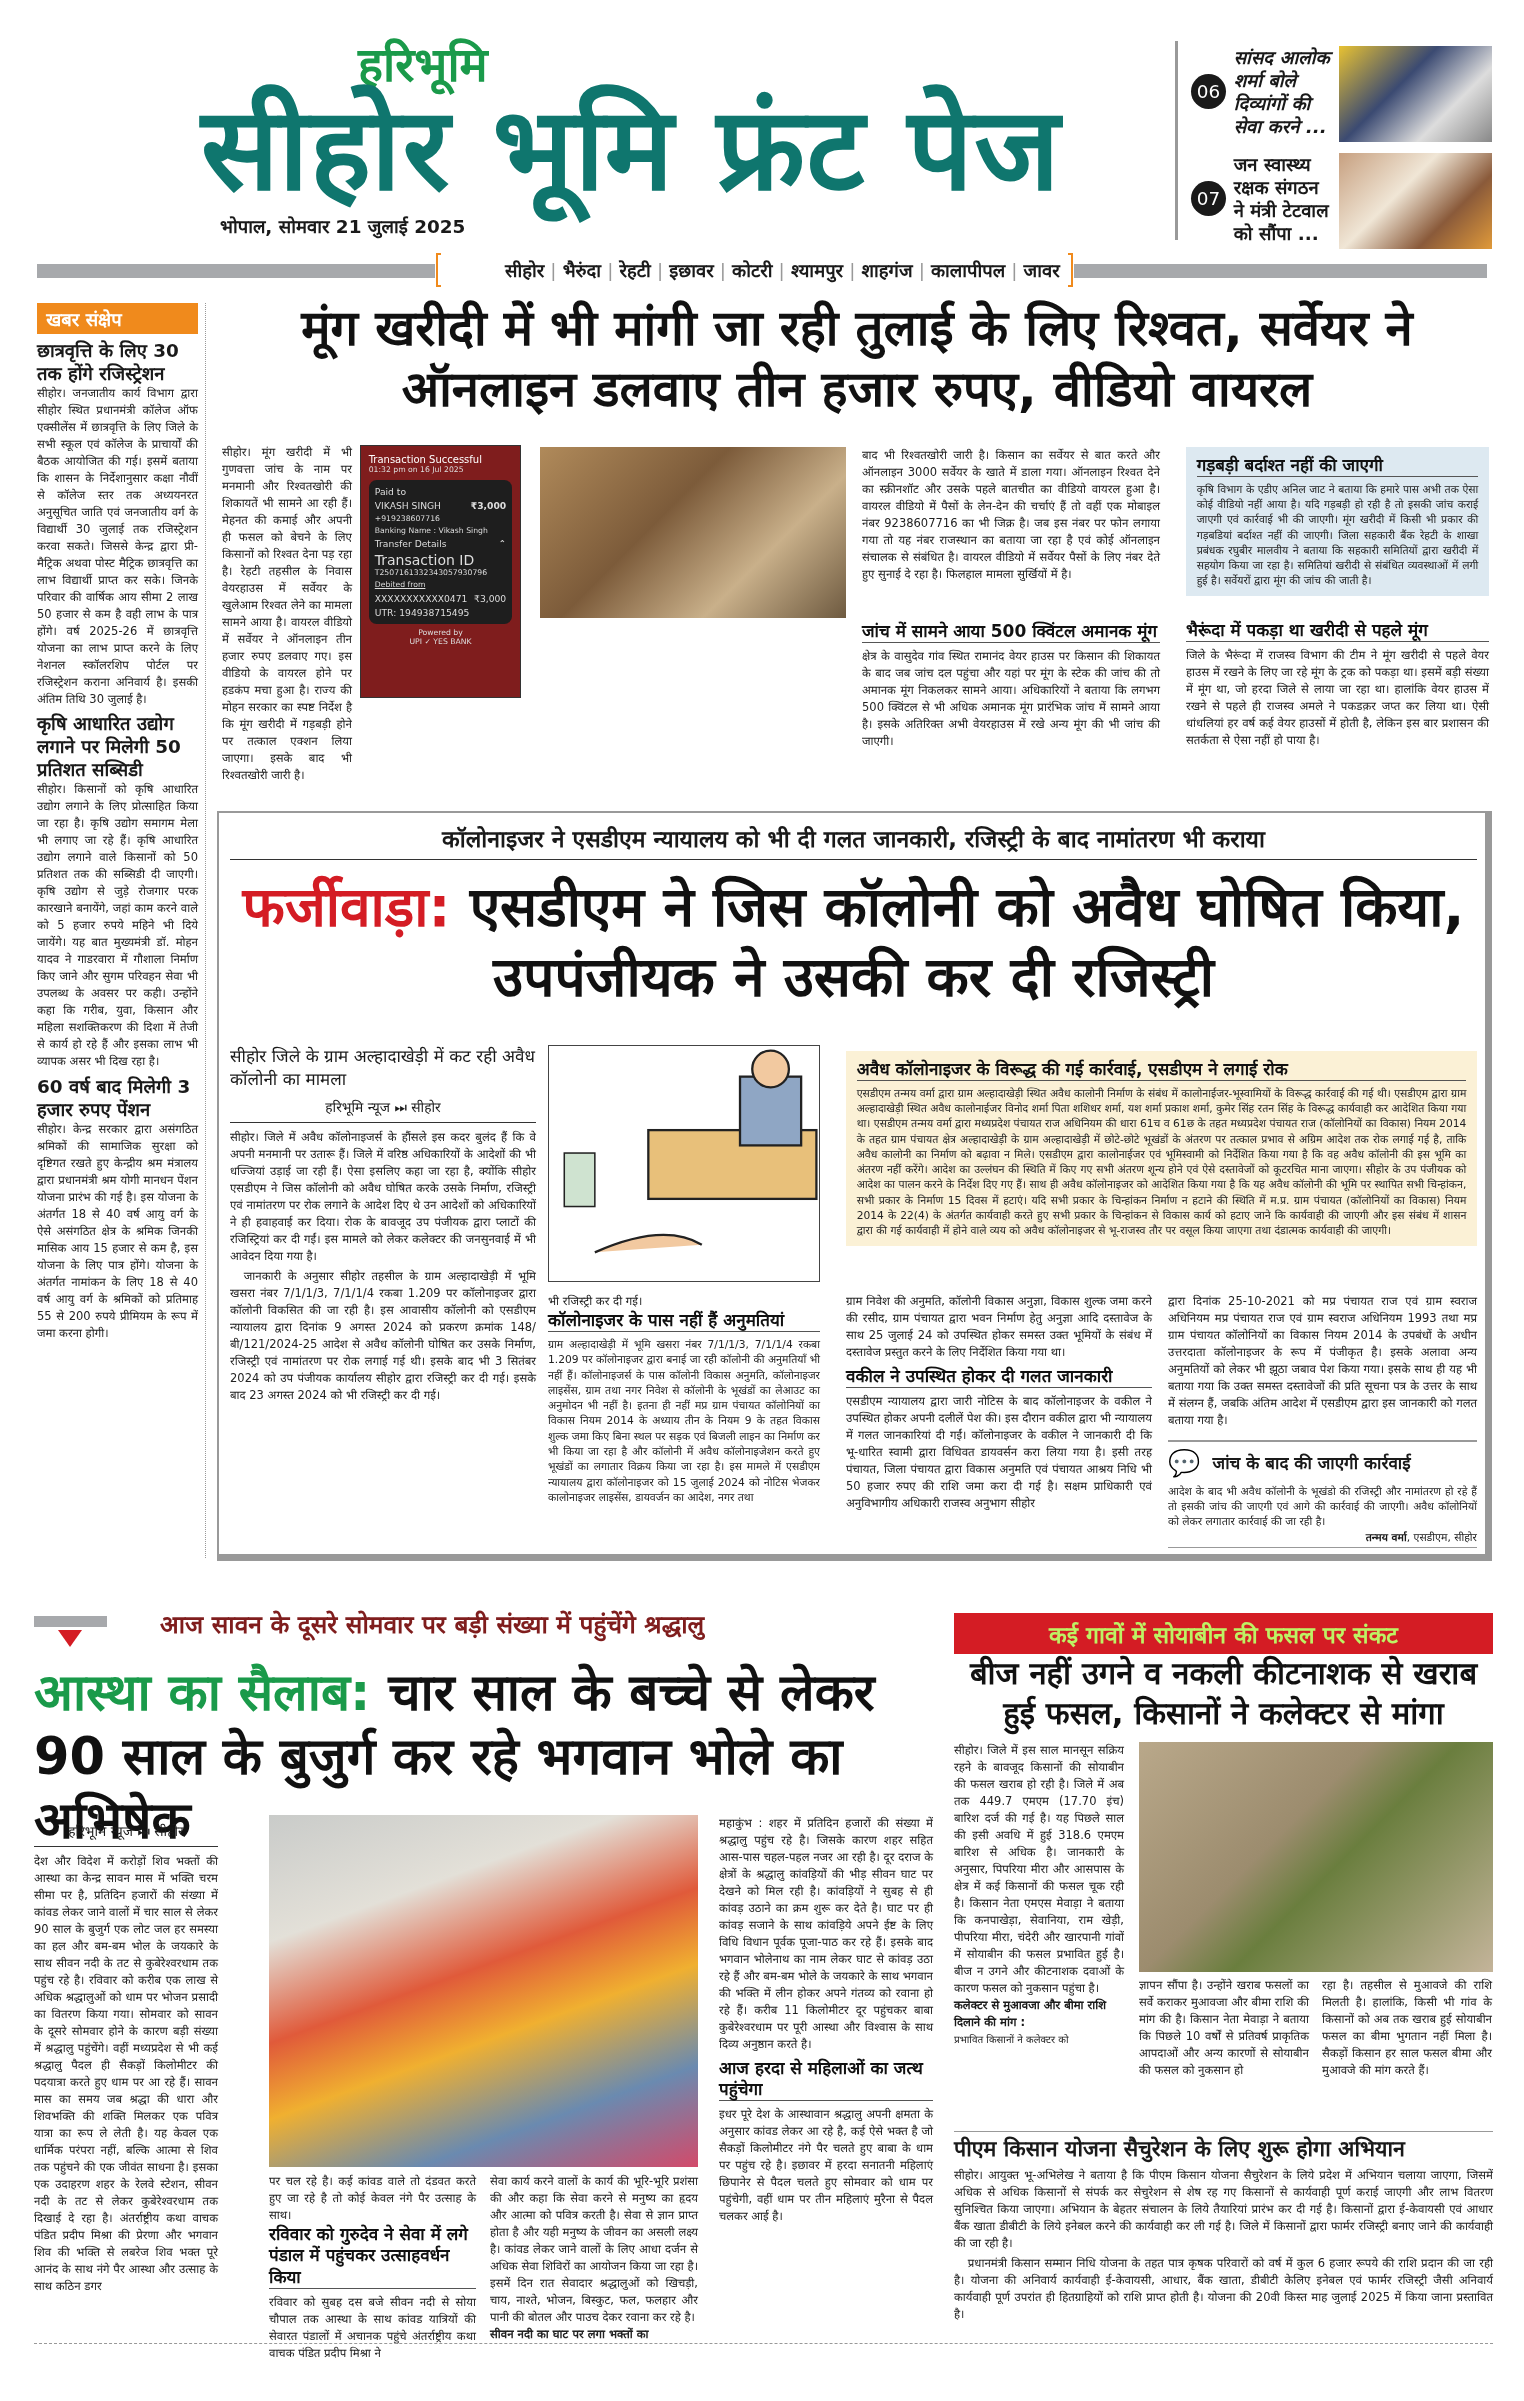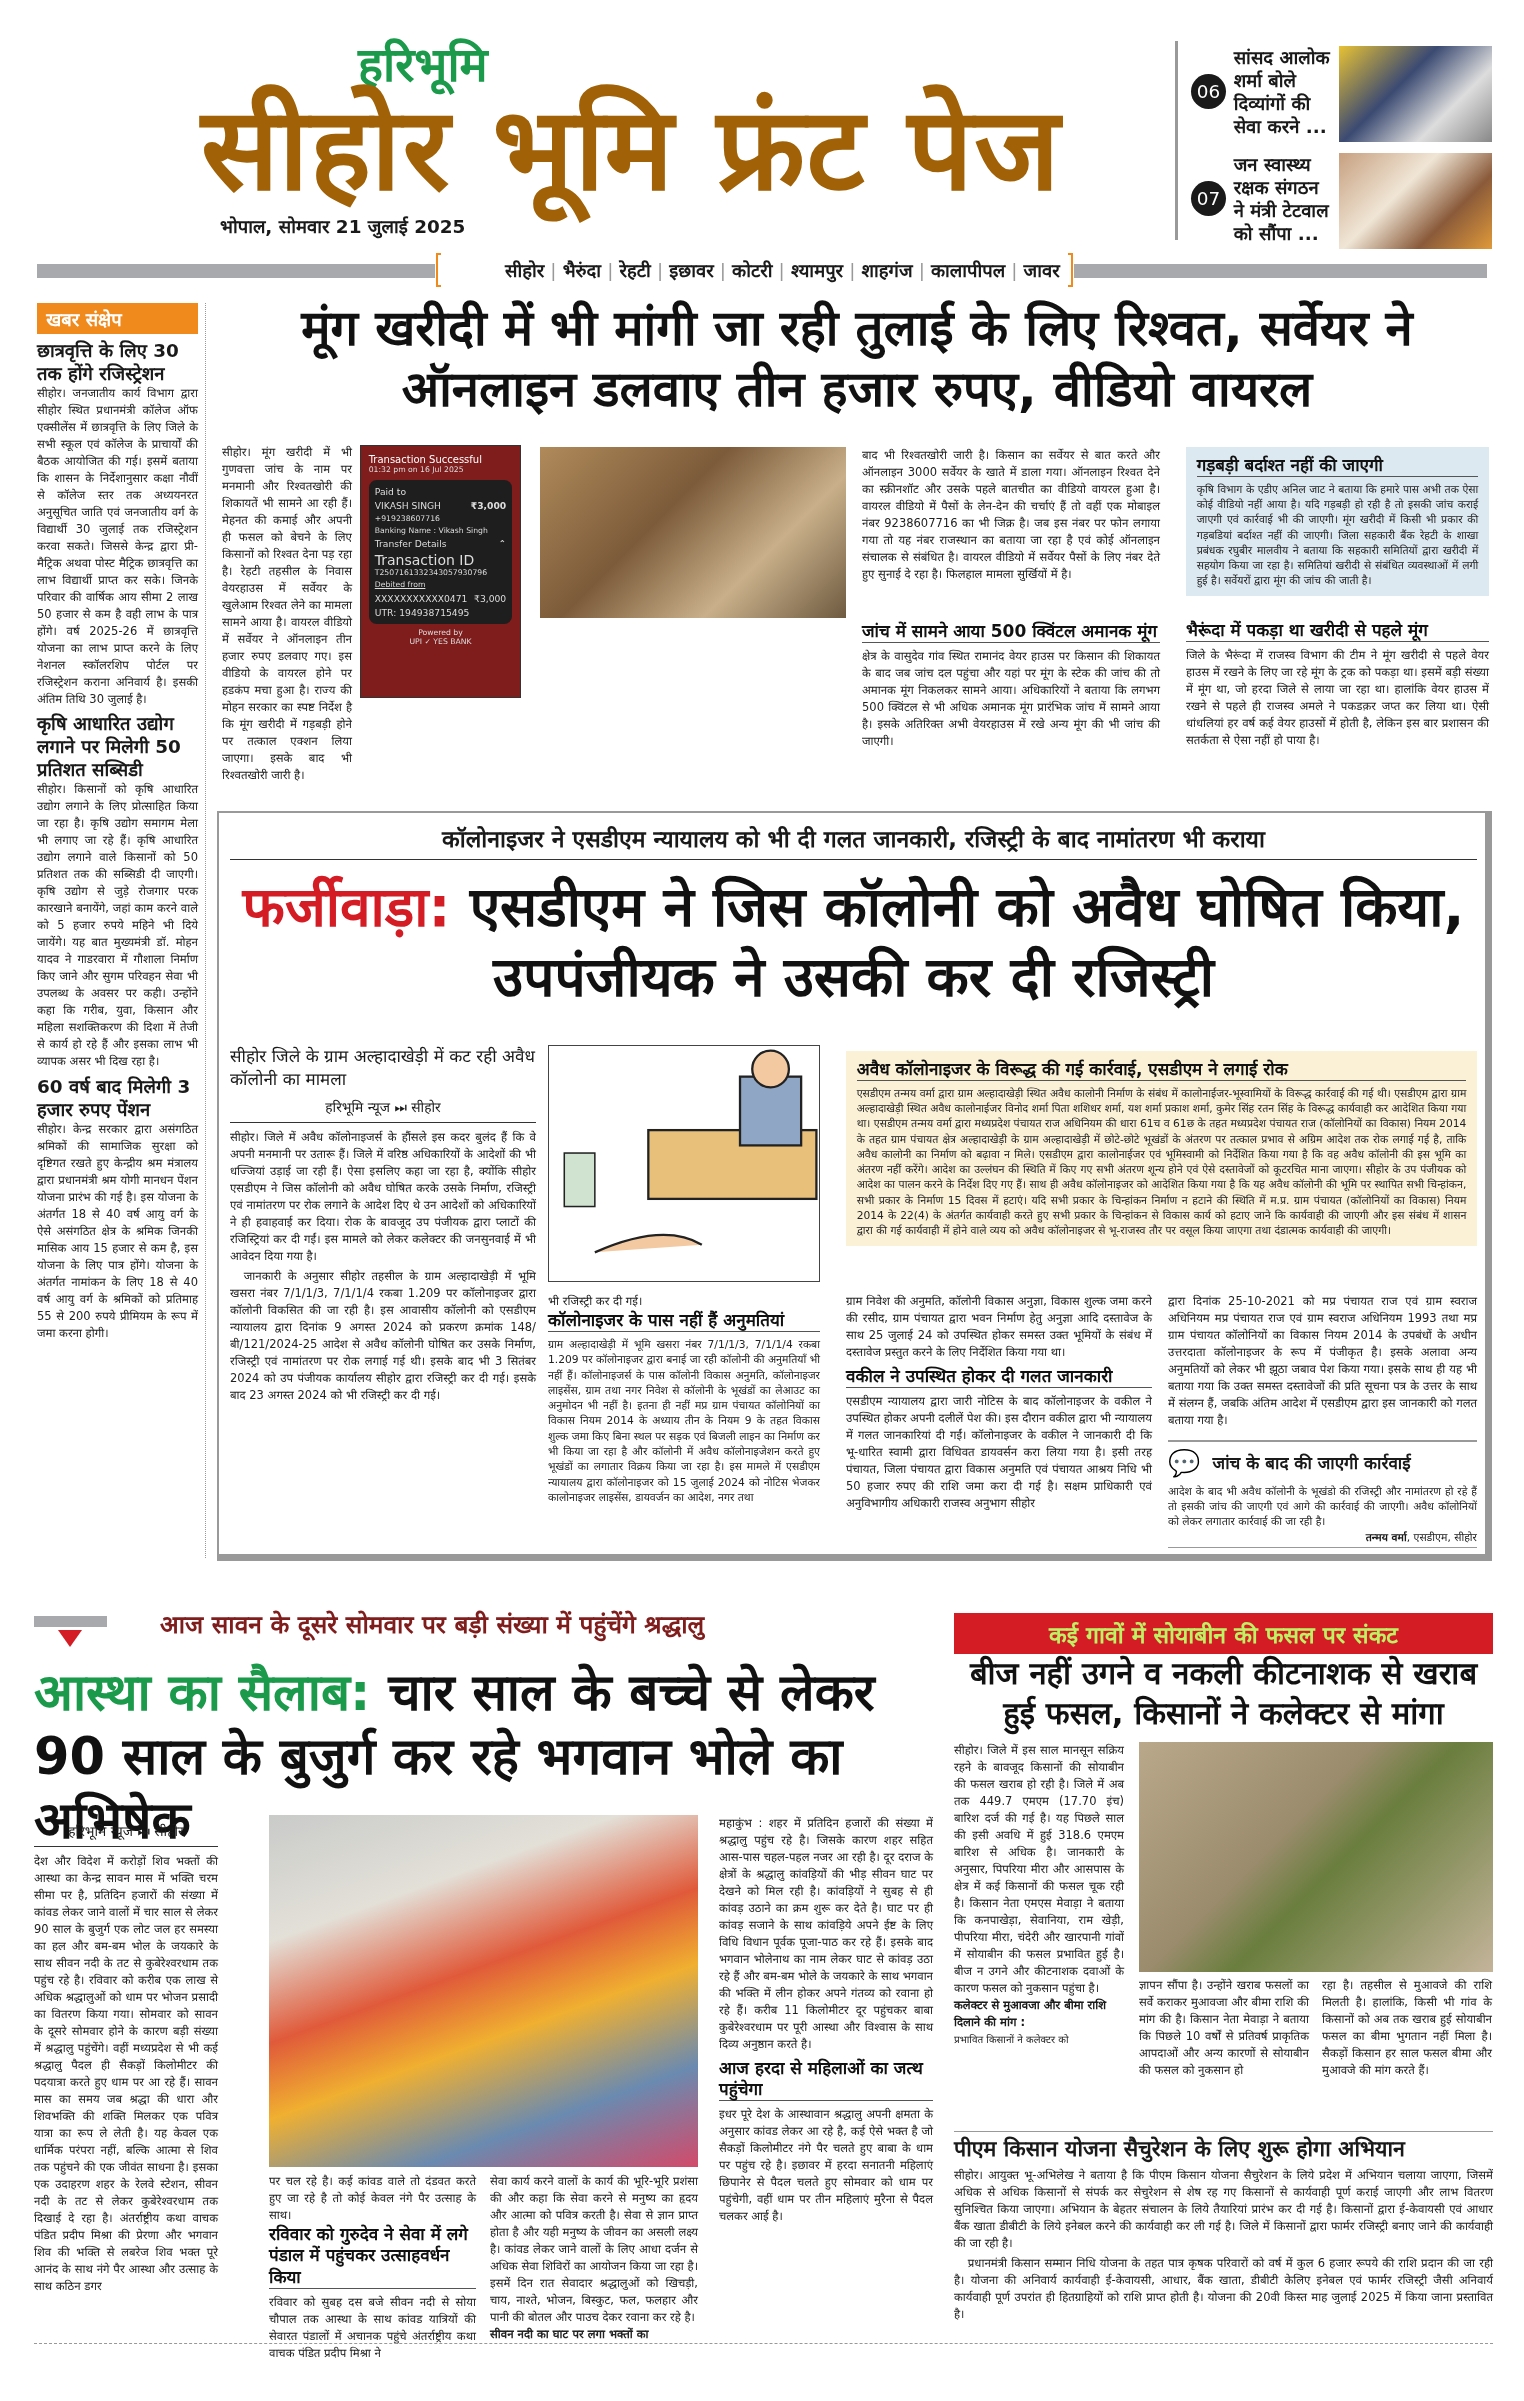--- a/index.html
+++ b/index.html
@@ -6,21 +6,21 @@
   body { width: 1524px; height: 2401px; background: #fff; font-family: "DejaVu Sans", sans-serif; color: #1a1a1a; position: relative; overflow: hidden; }
   .abs { position: absolute; }
   .txt { font-size: 13px; line-height: 20px; text-align: justify; color: #222; }
   .txt p { margin-bottom: 3.1px; text-indent: 13.8px; }
   .txt p:first-child { text-indent: 0; }
   .sub-h { font-weight: bold; font-size: 20px; line-height: 24.5px; border-bottom: 1.5px solid #555; margin-bottom: 4.6px; color: #111; }
   .photo { background: linear-gradient(135deg, #b08a5a, #7c5b3a 40%, #c9b08a 70%, #6e5a40); }
   .rule-dash { border-top: 1.5px dashed #999; }
   
   .brand { color: #1a9a4a; font-weight: bold; font-size: 47px; }
-  .mast-title { color: #a16207; font-size: 115px; font-weight: bold; letter-spacing: 1.5px; line-height: 115px; }
+  .mast-title { color: #0f766e; font-size: 115px; font-weight: bold; letter-spacing: 1.5px; line-height: 115px; }
   .dateline { font-weight: bold; font-size: 18.4px; }
   .towns { font-weight: bold; font-size: 18.4px; }
   .towns span.sep { color: #999; margin: 0 6.1px; font-weight: normal; }
   .teaser-num { width: 35px; height: 35px; border-radius: 50%; background: #1a1a1a; color: #fff; font-size: 18.4px; display: flex; align-items: center; justify-content: center; }
   .teaser-text { font-size: 18.4px; font-weight: bold; line-height: 23px; }
   .main-h { font-size: 49px; font-weight: bold; line-height: 61px; text-align: center; color: #111; }
   .brief-tag { background: #f08a1c; color: #fff; font-weight: bold; font-size: 18.4px; padding: 3.1px 9.2px; }
   .brief-h { font-weight: bold; font-size: 18.4px; line-height: 23px; margin-top: 4.6px; }
   .box-blue { background: #dde9f1; padding: 7.7px 10.7px; }
   .box-cream { background: #fbf1d6; padding: 7.7px 10.7px; margin-top: 7px; }
@@ -38,21 +38,21 @@
 <div class="abs dateline" style="left:220px;top:213px;">भोपाल, सोमवार 21 जुलाई 2025</div>
 <div class="abs" style="left:37px;top:264px;width:398px;height:13.8px;background:#a7a9ac;"></div>
 <div class="abs" style="left:436px;top:253px;width:4.6px;height:34px;border:2.3px solid #f08a1c;border-right:none;"></div>
 <div class="abs towns" id="towns" style="left:505px;top:257px;"><span>सीहोर</span><span class="sep">|</span><span>भैरुंदा</span><span class="sep">|</span><span>रेहटी</span><span class="sep">|</span><span>इछावर</span><span class="sep">|</span><span>कोटरी</span><span class="sep">|</span><span>श्यामपुर</span><span class="sep">|</span><span>शाहगंज</span><span class="sep">|</span><span>कालापीपल</span><span class="sep">|</span><span>जावर</span></div>
 <div class="abs" style="left:1068px;top:253px;width:4.6px;height:34px;border:2.3px solid #f08a1c;border-left:none;"></div>
 <div class="abs" style="left:1074px;top:264px;width:413px;height:13.8px;background:#a7a9ac;"></div>
 
 <div class="abs" style="left:1175px;top:41px;width:3.1px;height:199px;background:#999;"></div>
 <div class="abs" style="left:1191px;top:46px;width:321px;height:96px;display:flex;gap:7.7px;">
   <div class="teaser-num" style="margin-top:27.5px;">06</div>
-  <div class="teaser-text" style="width:98px;">सांसद आलोक शर्मा बोले दिव्यांगों की सेवा करने ...</div>
+  <div class="teaser-text" style="width:98px;font-style:italic;">सांसद आलोक शर्मा बोले दिव्यांगों की सेवा करने ...</div>
   <div class="photo" style="width:153px;height:96px;background:linear-gradient(135deg,#e8c232,#3b4a72 40%,#ddd 70%,#888);"></div>
 </div>
 <div class="abs" style="left:1191px;top:153px;width:321px;height:96px;display:flex;gap:7.7px;">
   <div class="teaser-num" style="margin-top:27.5px;">07</div>
   <div class="teaser-text" style="width:98px;">जन स्वास्थ्य रक्षक संगठन ने मंत्री टेटवाल को सौंपा ...</div>
   <div class="photo" style="width:153px;height:96px;background:linear-gradient(135deg,#c7a080,#f0e6d6 40%,#8a5a3a 70%,#e09a3a);"></div>
 </div>
 
 <div class="abs" style="left:37px;top:303px;width:161px;">
   <div class="brief-tag">खबर संक्षेप</div>

